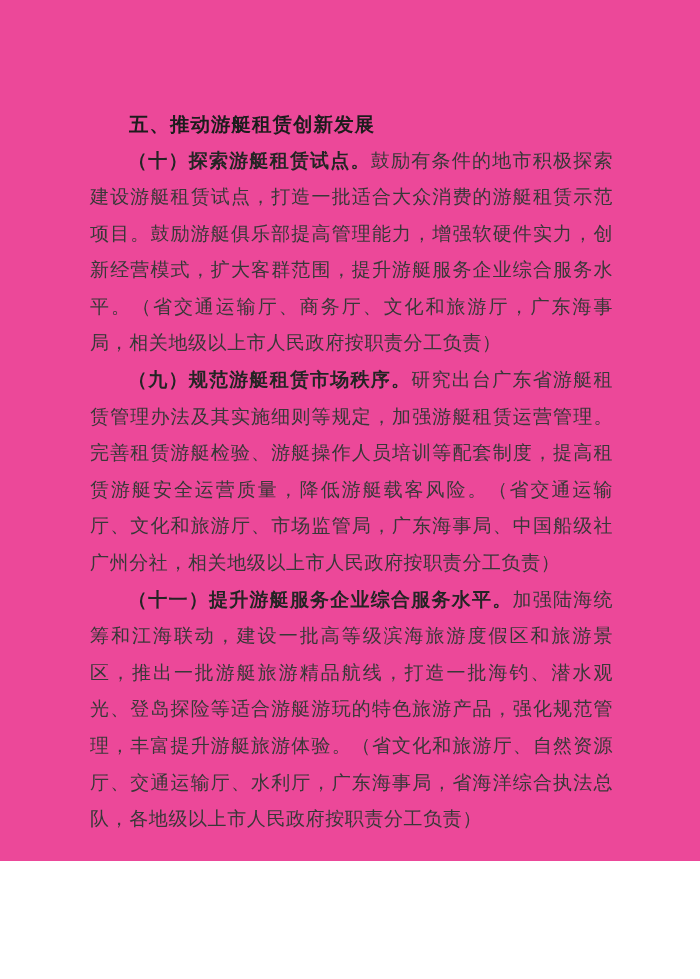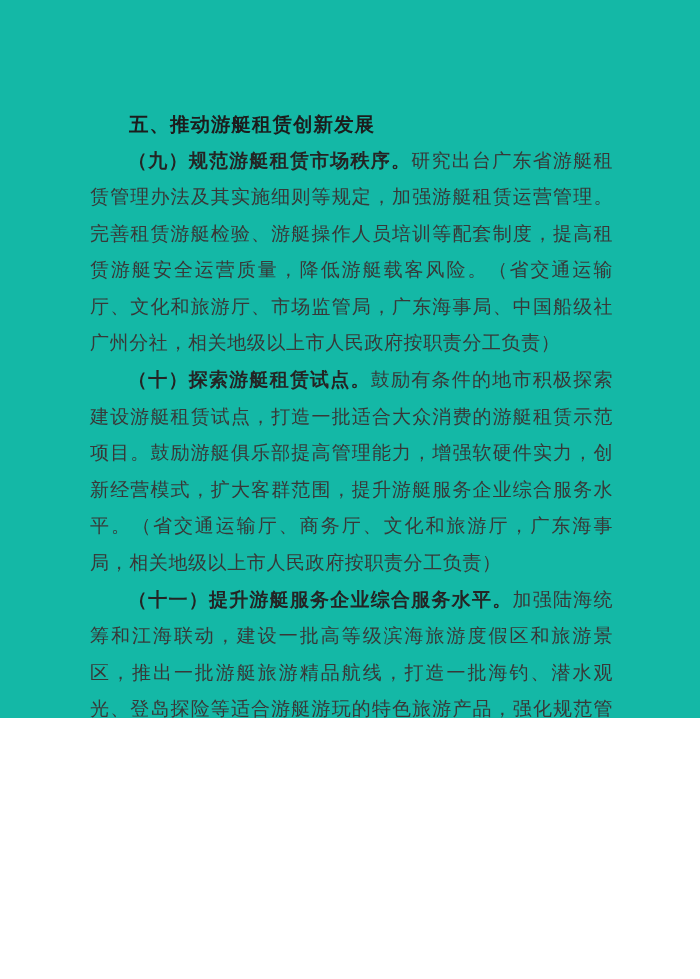--- a/index.html
+++ b/index.html
@@ -3,22 +3,22 @@
 <meta charset="utf-8">
 <style>
   * { margin: 0; padding: 0; box-sizing: border-box; }
   html, body {
     background: #ffffff;
     font-family: "Liberation Serif", "DejaVu Serif", serif;
   }
   .page {
     position: relative;
     width: 700px;
-    height: 718px;
-    background: #14b8a6;
+    height: 861px;
+    background: #ec4899;
     overflow: hidden;
     color: #2e2e2e;
   }
   .content {
     position: absolute;
     left: 90px;
     top: 106px;
     width: 523px;
   }
   .doc-heading {
@@ -53,23 +53,23 @@
   }
 </style>
 </head>
 <body>
 
 <div class="page">
   <div class="content">
 
     <h2 class="doc-heading">五、推动游艇租赁创新发展</h2>
 
+    <p class="doc-paragraph"><span class="lead">（十）探索游艇租赁试点。</span><span>鼓励有条件的地市积极探索建设游艇租赁试点，打造一批适合大众消费的游艇租赁示范项目。鼓励游艇俱乐部提高管理能力，增强软硬件实力，创新经营模式，扩大客群范围，提升游艇服务企业综合服务水平。（省交通运输厅、商务厅、文化和旅游厅，广东海事局，相关地级以上市人民政府按职责分工负责）</span></p>
+
     <p class="doc-paragraph"><span class="lead">（九）规范游艇租赁市场秩序。</span><span>研究出台广东省游艇租赁管理办法及其实施细则等规定，加强游艇租赁运营管理。完善租赁游艇检验、游艇操作人员培训等配套制度，提高租赁游艇安全运营质量，降低游艇载客风险。（省交通运输厅、文化和旅游厅、市场监管局，广东海事局、中国船级社广州分社，相关地级以上市人民政府按职责分工负责）</span></p>
-
-    <p class="doc-paragraph"><span class="lead">（十）探索游艇租赁试点。</span><span>鼓励有条件的地市积极探索建设游艇租赁试点，打造一批适合大众消费的游艇租赁示范项目。鼓励游艇俱乐部提高管理能力，增强软硬件实力，创新经营模式，扩大客群范围，提升游艇服务企业综合服务水平。（省交通运输厅、商务厅、文化和旅游厅，广东海事局，相关地级以上市人民政府按职责分工负责）</span></p>
 
 
     <p class="doc-paragraph"><span class="lead">（十一）提升游艇服务企业综合服务水平。</span><span>加强陆海统筹和江海联动，建设一批高等级滨海旅游度假区和旅游景区，推出一批游艇旅游精品航线，打造一批海钓、潜水观光、登岛探险等适合游艇游玩的特色旅游产品，强化规范管理，丰富提升游艇旅游体验。（省文化和旅游厅、自然资源厅、交通运输厅、水利厅，广东海事局，省海洋综合执法总队，各地级以上市人民政府按职责分工负责）</span></p>
 
 
   </div>
 
   <div class="page-number">— 6 —</div>
 </div>
 

